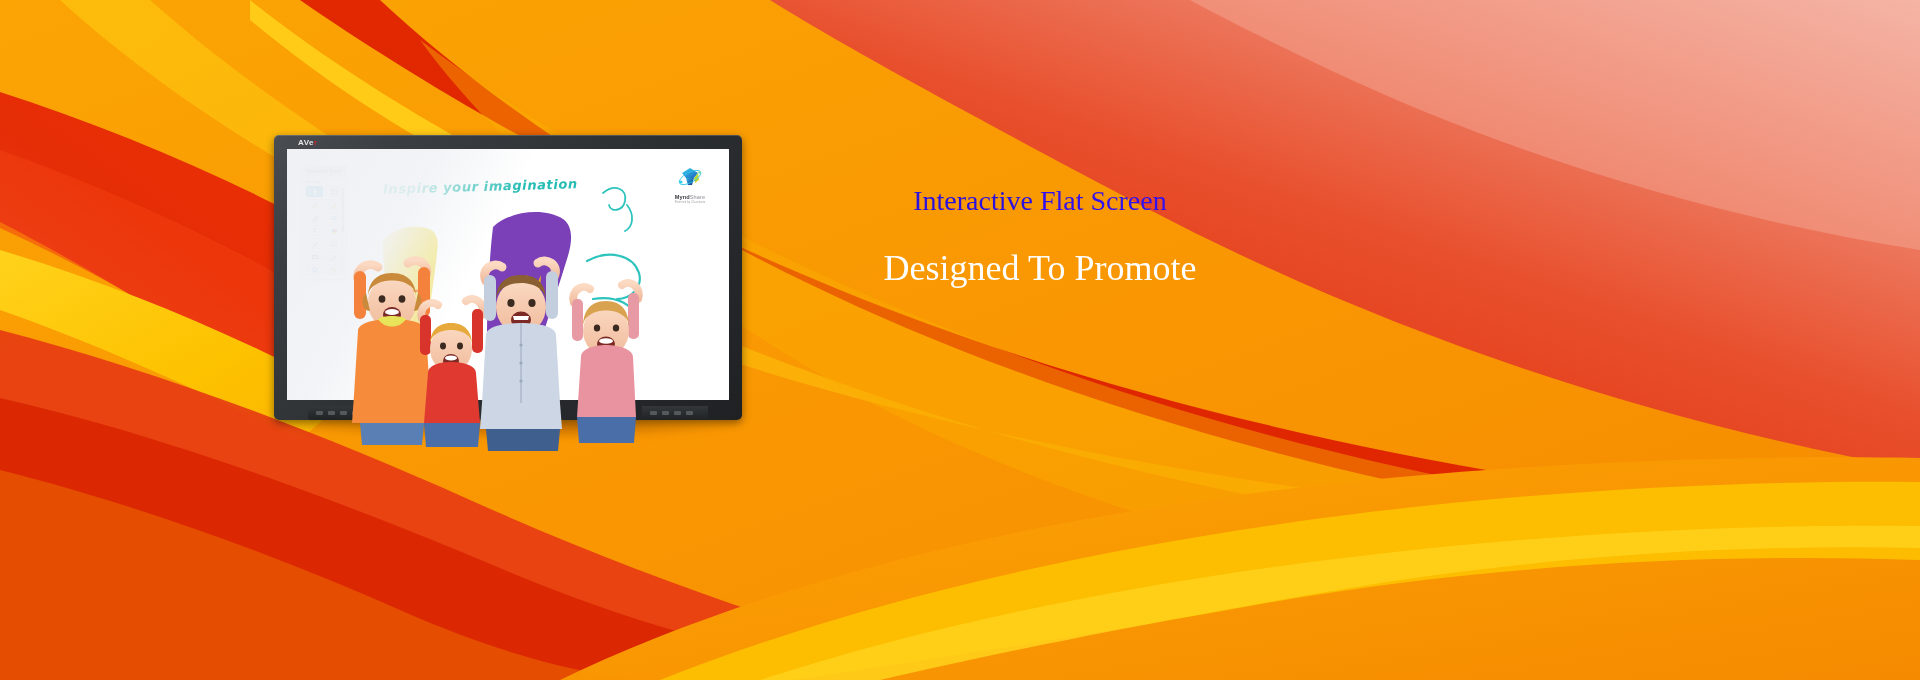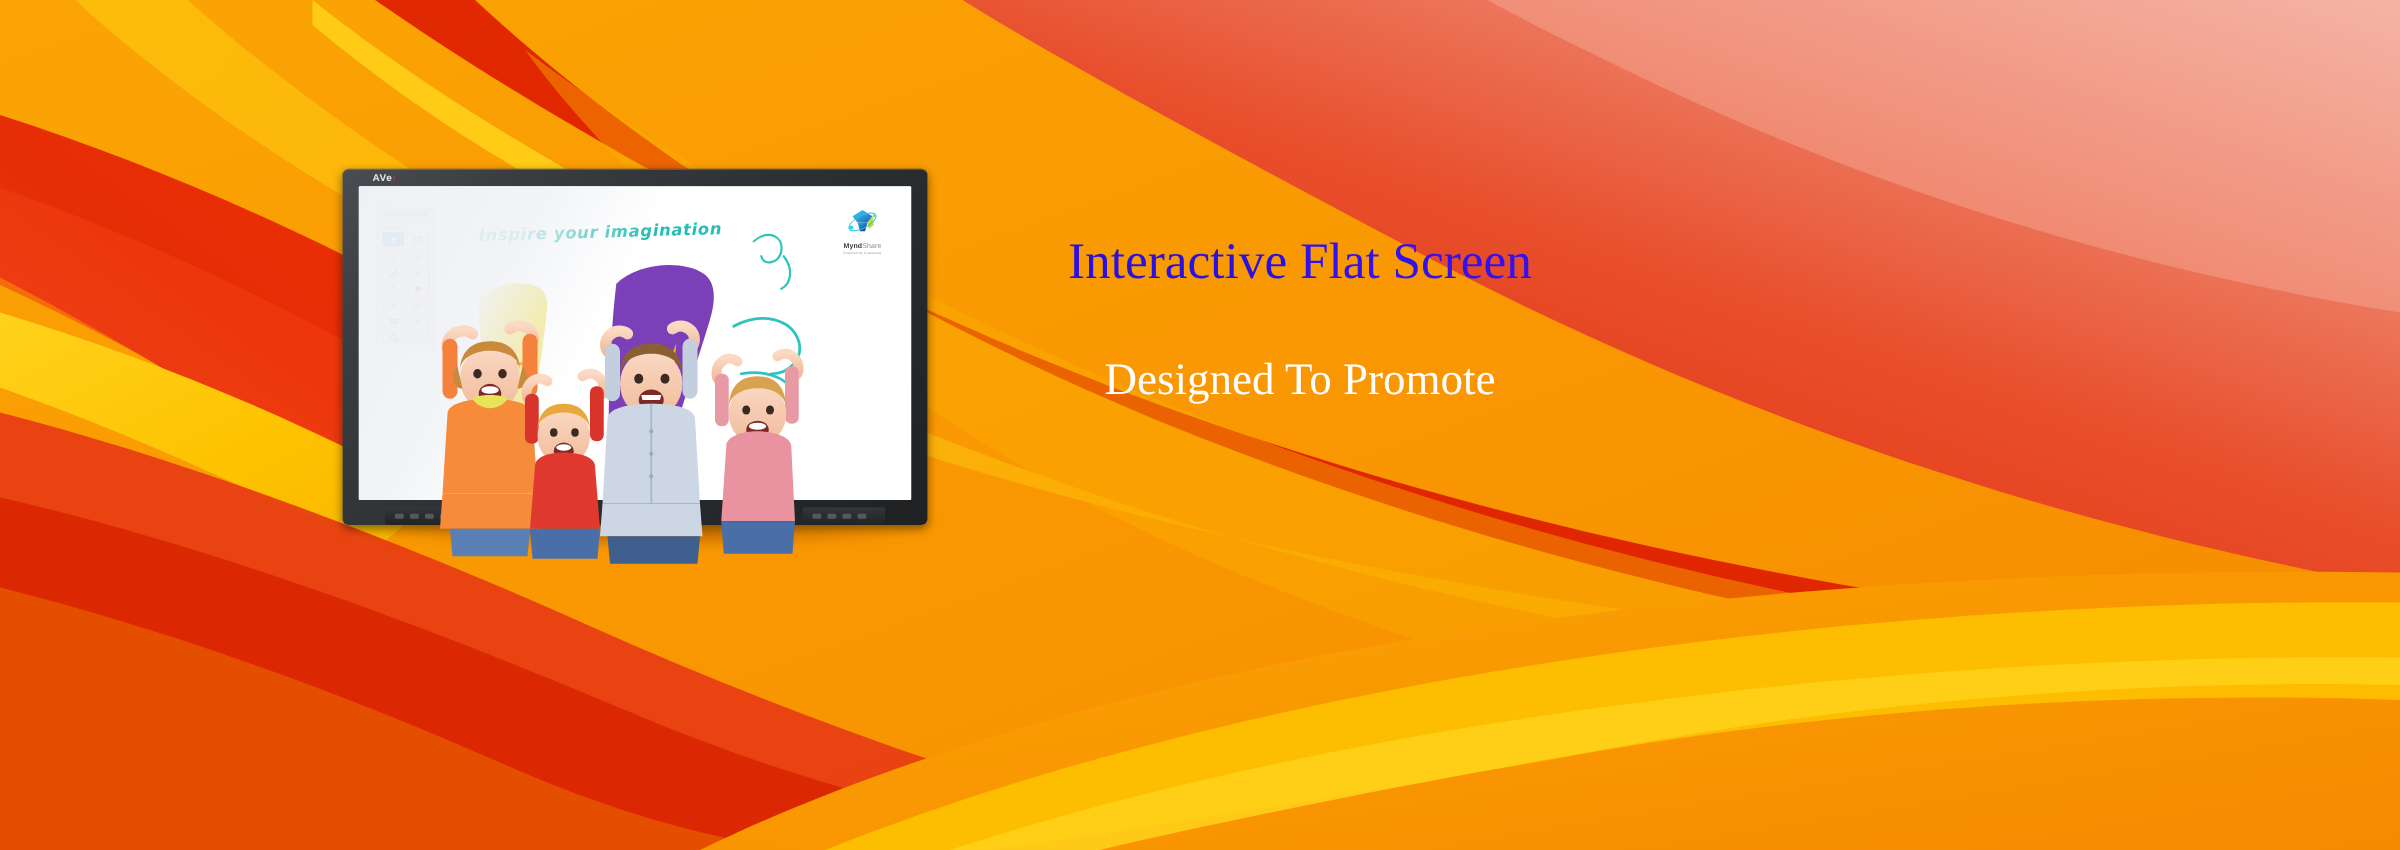--- a/index.html
+++ b/index.html
@@ -134,28 +134,28 @@
     width:350px; height:215px; z-index:7;
   }
 
   
   .copy{
     position:absolute; left:805px; top:186px; width:470px;
     text-align:center;
   }
   .headline{
     font-family:"Liberation Serif", serif;
-    font-size:41px; line-height:1.1;
+    font-size:28px; line-height:1.1;
     color:#2b11e0; white-space:nowrap;
   }
   .headline .w2{ color:#3311ee; }
   .subhead{
     font-family:"Liberation Serif", serif;
     font-size:36px; line-height:1.42;
-    color:#ffffff; margin-top:47px;
+    color:#ffffff; margin-top:26px;
   }
 </style>
 </head>
 <body>
 
 <div class="banner">
 
   <div class="bg-layer">
     <svg class="bg-svg" viewBox="0 0 1920 680" preserveAspectRatio="none" aria-hidden="true">
       <defs>

